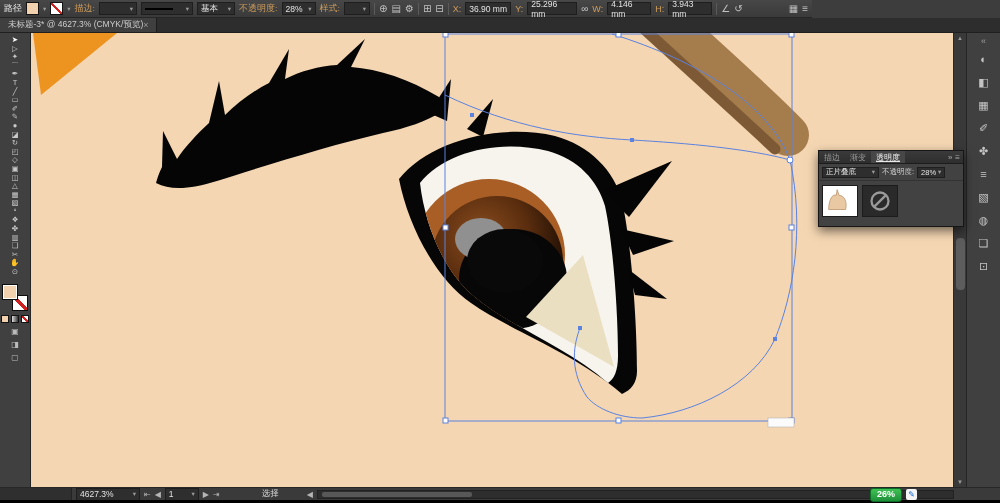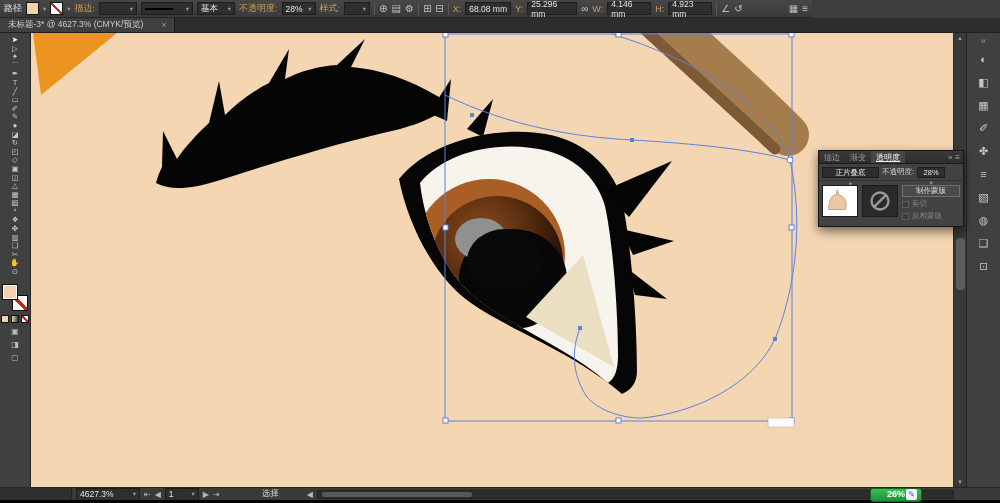--- a/index.html
+++ b/index.html
@@ -19,21 +19,21 @@
   .sep { width:1px; height:12px; background:#5a5a5a; }
   .cb-icon { color:#c0c0c0; font-size:10px; line-height:12px; }
   .mini-swatch { width:13px; height:13px; border:1px solid #141414; position:relative; }
   .mini-swatch.none { background:#ffffff; background-image:linear-gradient(45deg,transparent 42%,#cc2222 42%,#cc2222 58%,transparent 58%); }
   .line-preview { width:28px; height:2px; background:#000; }
   .spacer { flex:1; }
 
   
   .tab-bar { position:absolute; left:0; top:18px; width:1000px; height:15px; background:#2d2d2d;
     border-bottom:1px solid #1f1f1f; display:flex; align-items:stretch; }
-  .doc-tab { display:inline-flex; align-items:center; gap:18px; padding:0 8px; background:#3f3f3f;
+  .doc-tab { display:inline-flex; align-items:center; gap:0; padding:0 8px; background:#3f3f3f;
     border-right:1px solid #1d1d1d; font-size:8.5px; color:#cccccc; }
   .doc-tab .close { color:#999; font-size:9px; }
 
   
   .left-toolbar { position:absolute; left:0; top:33px; width:31px; height:454px; background:#404040;
     border-right:1px solid #262626; display:flex; flex-direction:column; align-items:center; padding-top:3px; }
   .tool { width:24px; height:8.6px; line-height:8.6px; font-size:7.5px; color:#c9c9c9; text-align:center; }
   .tool:first-child { color:#ffffff; }
   .swatch-block { position:relative; width:26px; height:27px; margin-top:7px; }
   .fill-sw { position:absolute; left:0; top:0; width:16px; height:16px; background:#f2d2ae;
@@ -67,21 +67,21 @@
 
   
   .tpanel { position:absolute; left:818px; top:150px; width:146px; height:77px; background:#424242;
     border:1px solid #161616; box-shadow:0 4px 10px rgba(0,0,0,.55); z-index:30; font-size:8.5px; }
   .tpanel-header { height:13px; background:linear-gradient(#3a3a3a,#2e2e2e); border-bottom:1px solid #1c1c1c;
     display:flex; align-items:stretch; }
   .ptab { display:inline-flex; align-items:center; padding:0 5px; color:#9a9a9a; font-size:8px; }
   .ptab.active { background:#474747; color:#e8e8e8;text-decoration:underline; }
   .phdr-icons { margin-left:auto; display:flex; align-items:center; gap:3px; padding-right:3px; color:#aaaaaa; font-size:8px; }
   .tpanel-controls { height:17px; display:flex; align-items:center; gap:3px; padding:0 3px; border-bottom:1px solid #333; }
-  .tpanel-controls .field { height:11px; font-size:7.5px;flex-direction:column; }
+  .tpanel-controls .field { height:11px; font-size:7.5px; }
   .blend-combo { width:57px; justify-content:space-between; }
   .plabel { color:#cfcfcf; font-size:7.5px; }
   .tpanel-body { display:flex; gap:4px; padding:4px 3px; }
   .thumb { width:36px; height:32px; border:1px solid #1c1c1c; position:relative; overflow:hidden; }
   .thumb svg { display:block; width:100%; height:100%; }
   .tpanel-col { display:flex; flex-direction:column; gap:2px; flex:1; }
   .mask-btn { height:12px; background:#4a4a4a; border:1px solid #6e6e6e; color:#dddddd;
     font-size:7.5px; display:flex; align-items:center; justify-content:center; }
   .cb-row { display:flex; align-items:center; gap:3px; }
   .checkbox { width:7px; height:7px; background:#3a3a3a; border:1px solid #5c5c5c; }
@@ -90,21 +90,21 @@
   
   .status-bar { position:absolute; left:0; top:487px; width:1000px; height:13px; background:#3a3a3a;
     border-top:1px solid #272727; display:flex; align-items:center; gap:4px; font-size:8.5px; color:#dcdcdc; }
   .status-corner { width:72px; height:100%; background:#2f2f2f; border-right:1px solid #232323; }
   .nav-icon { color:#b5b5b5; font-size:8px; }
   .hscroll { flex:1; height:9px; background:#2d2d2d; border:1px solid #222222; position:relative; margin-right:46px; }
   .hthumb { position:absolute; left:4px; top:1px; width:150px; height:5px; background:#585858; border-radius:2px; }
   .bottom-strip { position:absolute; left:0; top:500px; width:1000px; height:3px; background:#000000; }
 
   
-  .tray-badge { position:absolute; left:870px; top:488px; height:14px; padding:0 16px; border-radius:3px;
+  .tray-badge { position:absolute; left:870px; top:488px; height:14px; padding:0 6px; border-radius:3px;
     background:linear-gradient(#3ec155,#1e9038); border:1px solid #0c6b24; color:#ffffff;
     font-size:9px; font-weight:bold; line-height:11px; z-index:40; }
   .tray-icon { position:absolute; left:906px; top:489px; width:11px; height:11px; background:#f5f5f5;
     border-radius:2px; color:#1a6fd4; font-size:8px; line-height:11px; text-align:center; z-index:40; }
 </style>
 </head>
 <body>
 
 <div class="app">
 
@@ -143,34 +143,34 @@
     <span class="sep"></span>
     <span class="cb-icon">⊕</span>
     <span class="cb-icon">▤</span>
     <span class="cb-icon">⚙</span>
     <span class="sep"></span>
     <span class="cb-icon">⊞</span>
     <span class="cb-icon">⊟</span>
     <span class="sep"></span>
     <span class="coord-label">X:</span>
     <span class="field" style="width:46px">
-        <span>68.08 mm</span>
+        <span>36.90 mm</span>
       </span>
     <span class="coord-label">Y:</span>
     <span class="field" style="width:50px">
         <span>25.296 mm</span>
       </span>
     <span class="cb-icon">∞</span>
     <span class="coord-label">W:</span>
     <span class="field" style="width:44px">
         <span>4.146 mm</span>
       </span>
     <span class="coord-label">H:</span>
     <span class="field" style="width:44px">
-        <span>4.923 mm</span>
+        <span>3.943 mm</span>
       </span>
     <span class="sep"></span>
     <span class="cb-icon">∠</span>
     <span class="cb-icon">↺</span>
     <span class="spacer"></span>
     <span class="cb-icon">▦</span>
     <span class="cb-icon">≡</span>
   </div>
 
   <div class="tab-bar">
@@ -332,31 +332,20 @@
           <path d="M6,24 C6,14 10,7 14,9 L15,3 L17,9 C22,9 26,15 24,24 Z" fill="#e9c9a4" stroke="#b89066" stroke-width="0.8"></path>
         </svg>
       </span>
       <span class="thumb" style="background:#2a2a2a">
         <svg viewBox="0 0 36 30">
           <rect width="36" height="30" fill="#2a2a2a"></rect>
           <circle cx="18" cy="15" r="9" fill="none" stroke="#9a9a9a" stroke-width="2.4"></circle>
           <line x1="12" y1="21" x2="24" y2="9" stroke="#9a9a9a" stroke-width="2.4"></line>
         </svg>
       </span>
-      <span class="tpanel-col">
-        <span class="mask-btn">制作蒙版</span>
-        <span class="cb-row">
-          <span class="checkbox"></span>
-          <span class="dim">剪切</span>
-        </span>
-        <span class="cb-row">
-          <span class="checkbox"></span>
-          <span class="dim">反相蒙版</span>
-        </span>
-      </span>
     </div>
   </div>
 
   <div class="status-bar">
     <span class="status-corner"></span>
     <span class="field" style="width:64px">
         <span>4627.3%</span>
         <span class="spacer"></span>
         <span class="caret">▾</span>
       </span>

